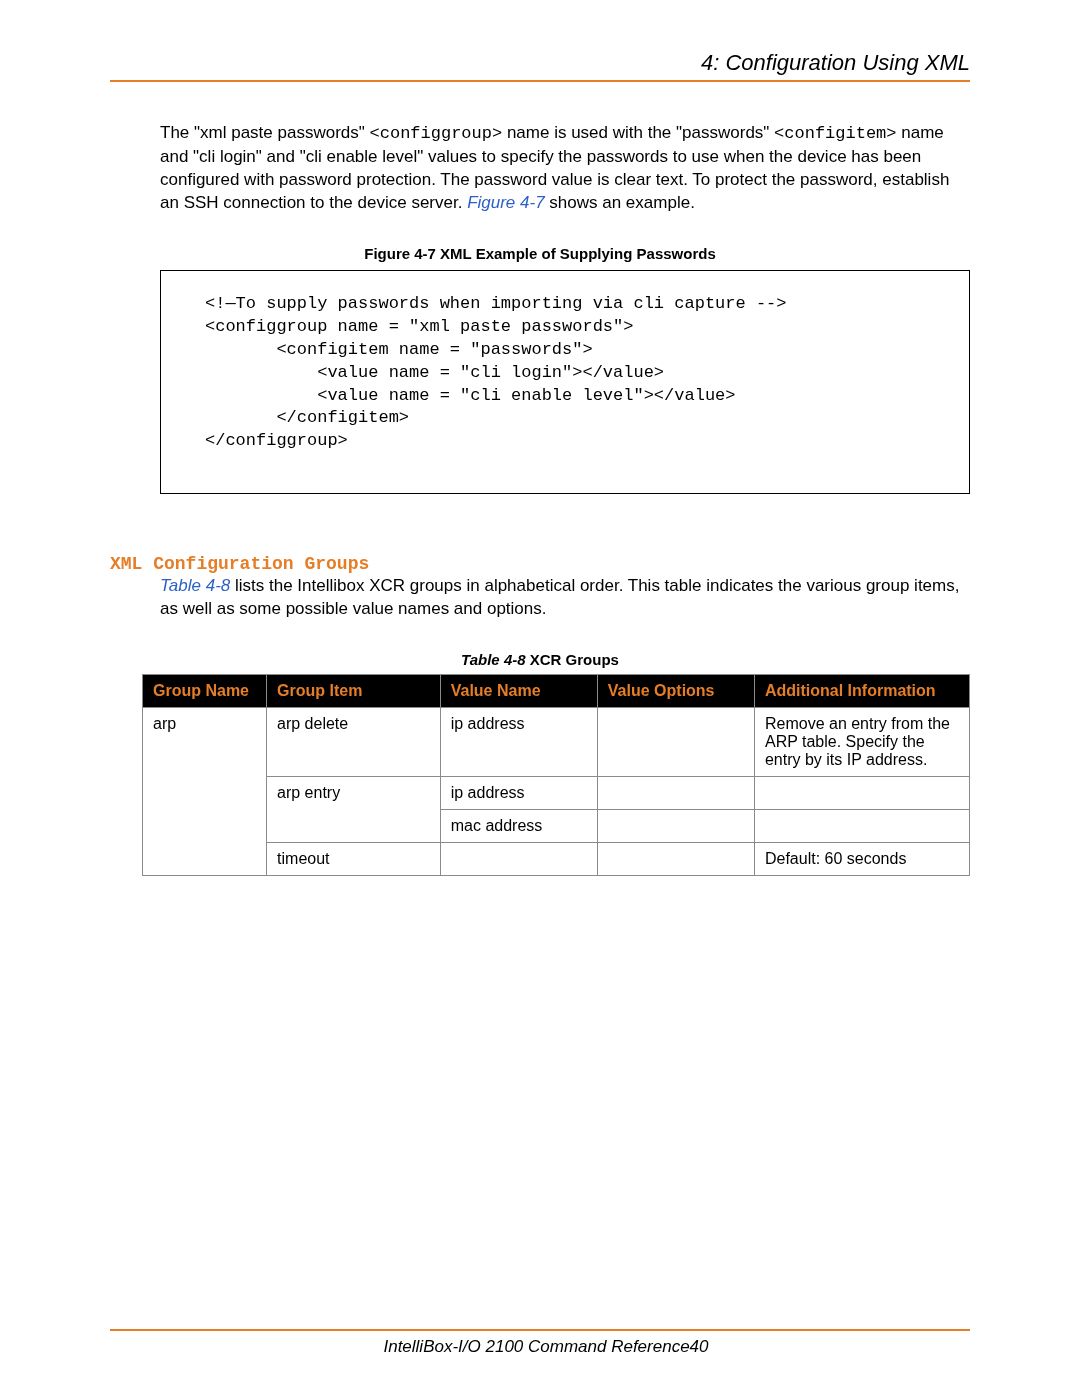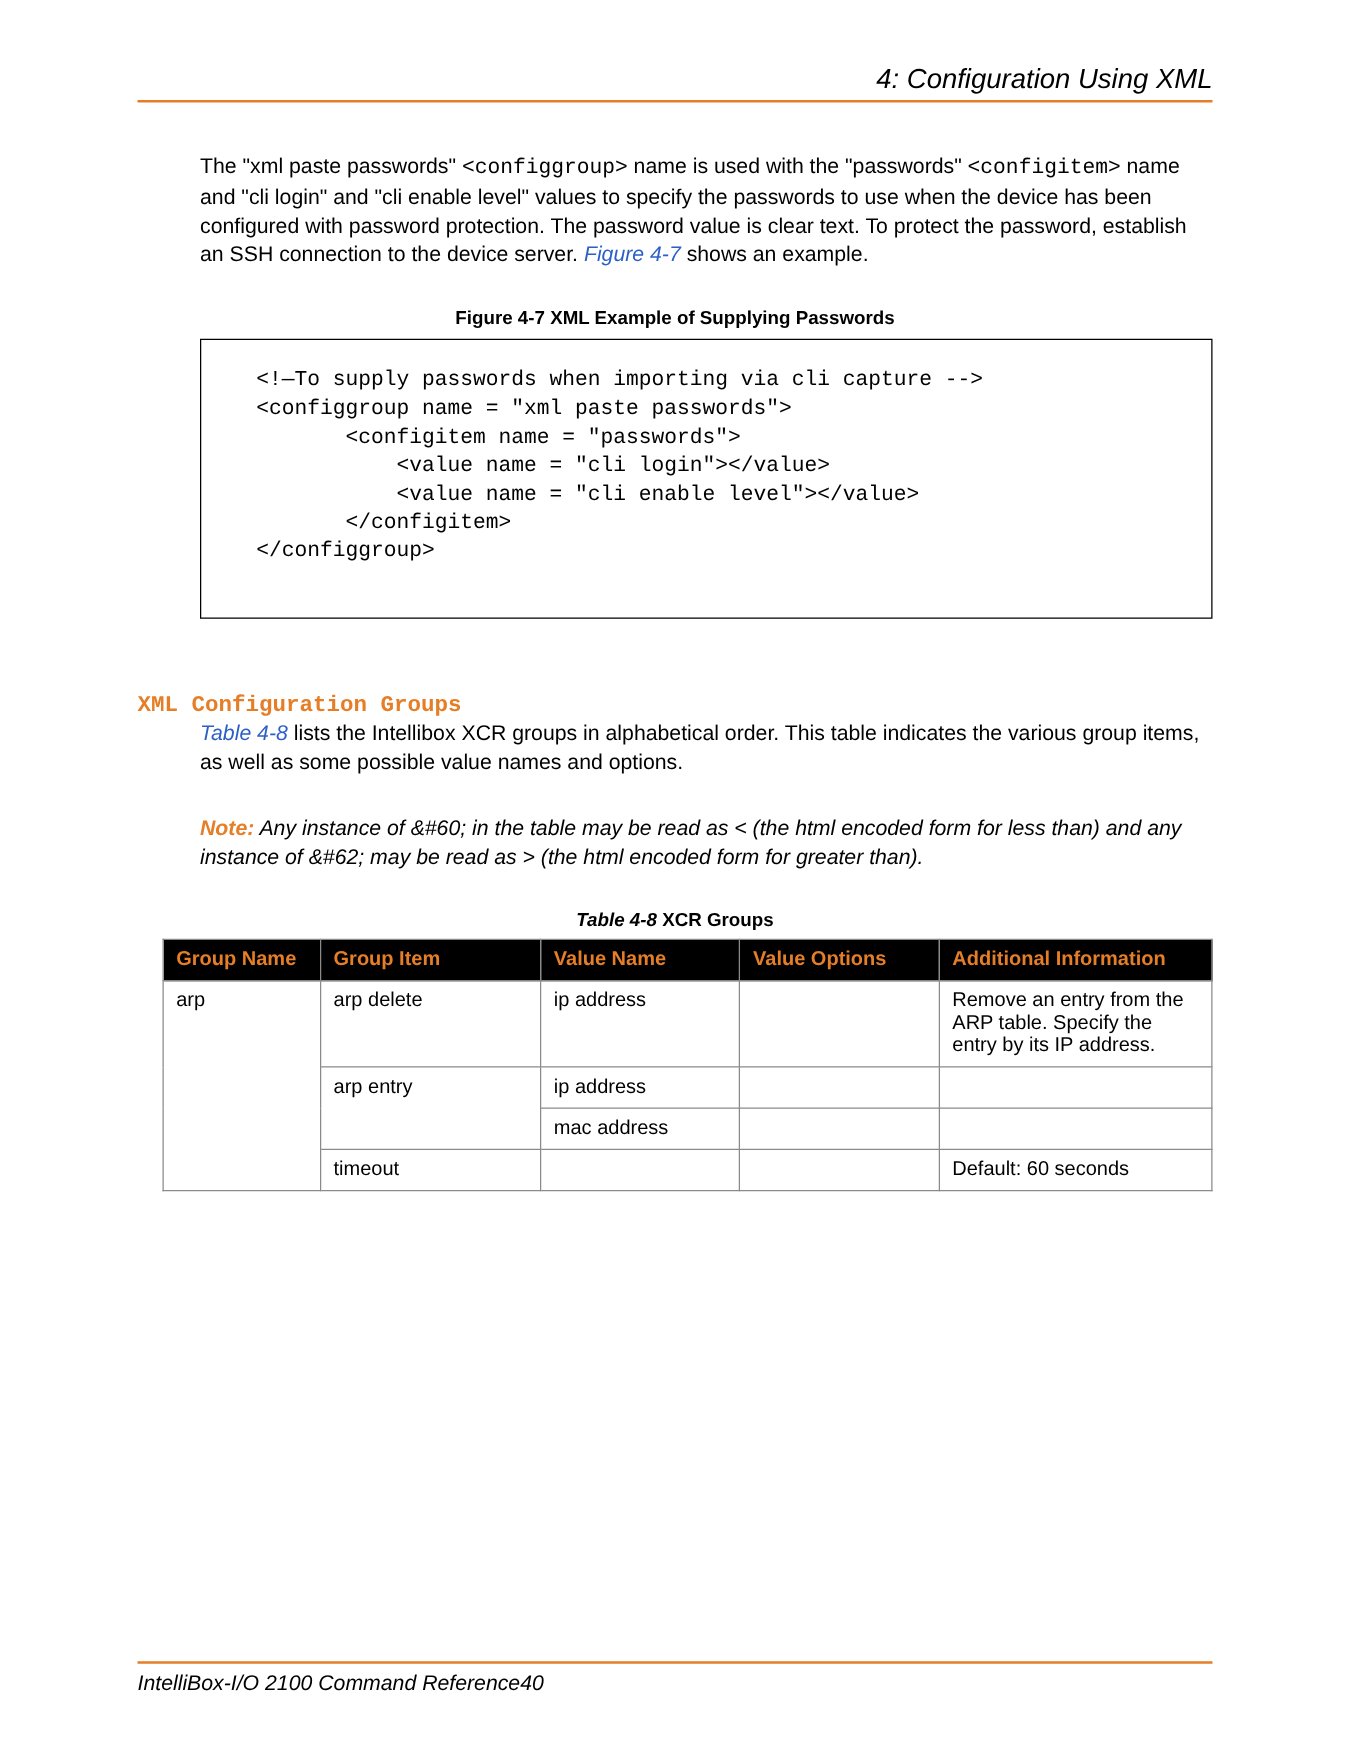--- a/index.html
+++ b/index.html
@@ -76,21 +76,21 @@
     font-style: italic;
   }
   .tabcap .notital { font-style: normal; }
   .data-table {
     width: 100%;
     border-collapse: collapse;
     font-size: 16px;
     margin-left: 0px;
   }
   .table-wrap {
-    margin-left: 20px;
+    margin-left: 32px;
     border-radius: 18px;
   }
   .data-table th {
     background: #000;
     color: #e57e27;
     font-weight: bold;
     text-align: left;
     padding: 7px 10px;
     border: 1px solid #8a8a8a;
     vertical-align: top;
@@ -106,23 +106,24 @@
     right: 110px;
     bottom: 40px;
   }
   .footer-rule {
     border: none;
     border-top: 2px solid #e57e27;
     margin-bottom: 6px;
   }
   .footer-row {
     display: flex;
-    justify-content: flex-start;
+    justify-content: center;
     font-style: italic;
     font-size: 17px;
+    margin-left: 12px;
   }
 </style>
 </head>
 <body>
 
 <div class="page">
   <div class="header-text">4: Configuration Using XML</div>
   <hr class="rule">
 
   <p class="body-para">
@@ -134,23 +135,20 @@
 &lt;configgroup name = "xml paste passwords"&gt;
        &lt;configitem name = "passwords"&gt;
            &lt;value name = "cli login"&gt;&lt;/value&gt;
            &lt;value name = "cli enable level"&gt;&lt;/value&gt;
        &lt;/configitem&gt;
 &lt;/configgroup&gt;</div>
 
   <div class="h2">XML Configuration Groups</div>
   <p class="body-para">
     <span class="link">Table 4-8</span><span> lists the Intellibox XCR groups in alphabetical order. This table indicates the various group items, as well as some possible value names and options.</span>
-  </p>
-  <p class="body-para" style="font-style: italic;">
-    <span class="note-label">Note:</span><span>   Any instance of &amp;#60; in the table may be read as &lt; (the html encoded form for less than) and any instance of &amp;#62; may be read as &gt; (the html encoded form for greater than).</span>
   </p>
 
   <div class="tabcap">
     <span>Table 4-8</span><span class="notital">  XCR Groups</span>
   </div>
   <div class="table-wrap">
   <table class="data-table">
     <colgroup>
       <col style="width:15%">
       <col style="width:21%">

